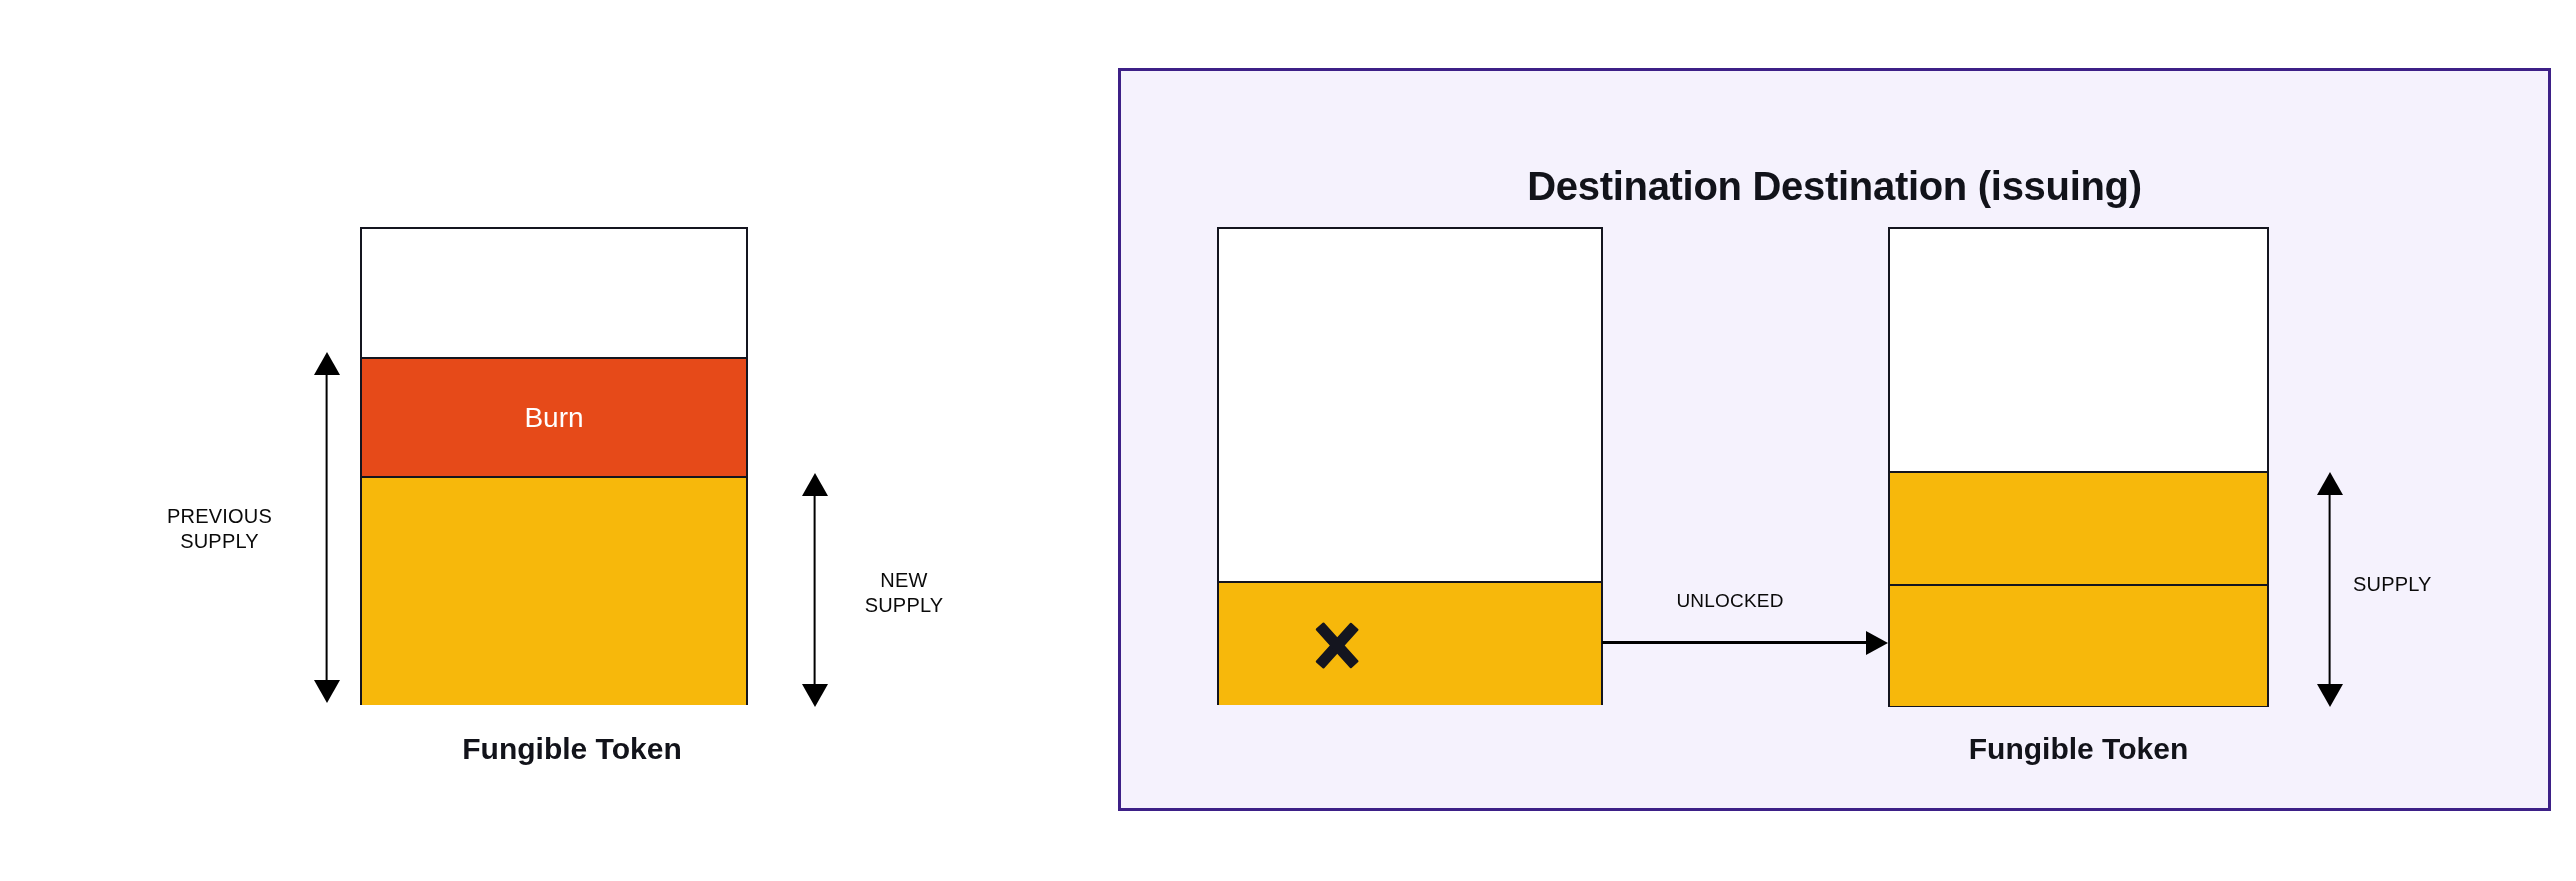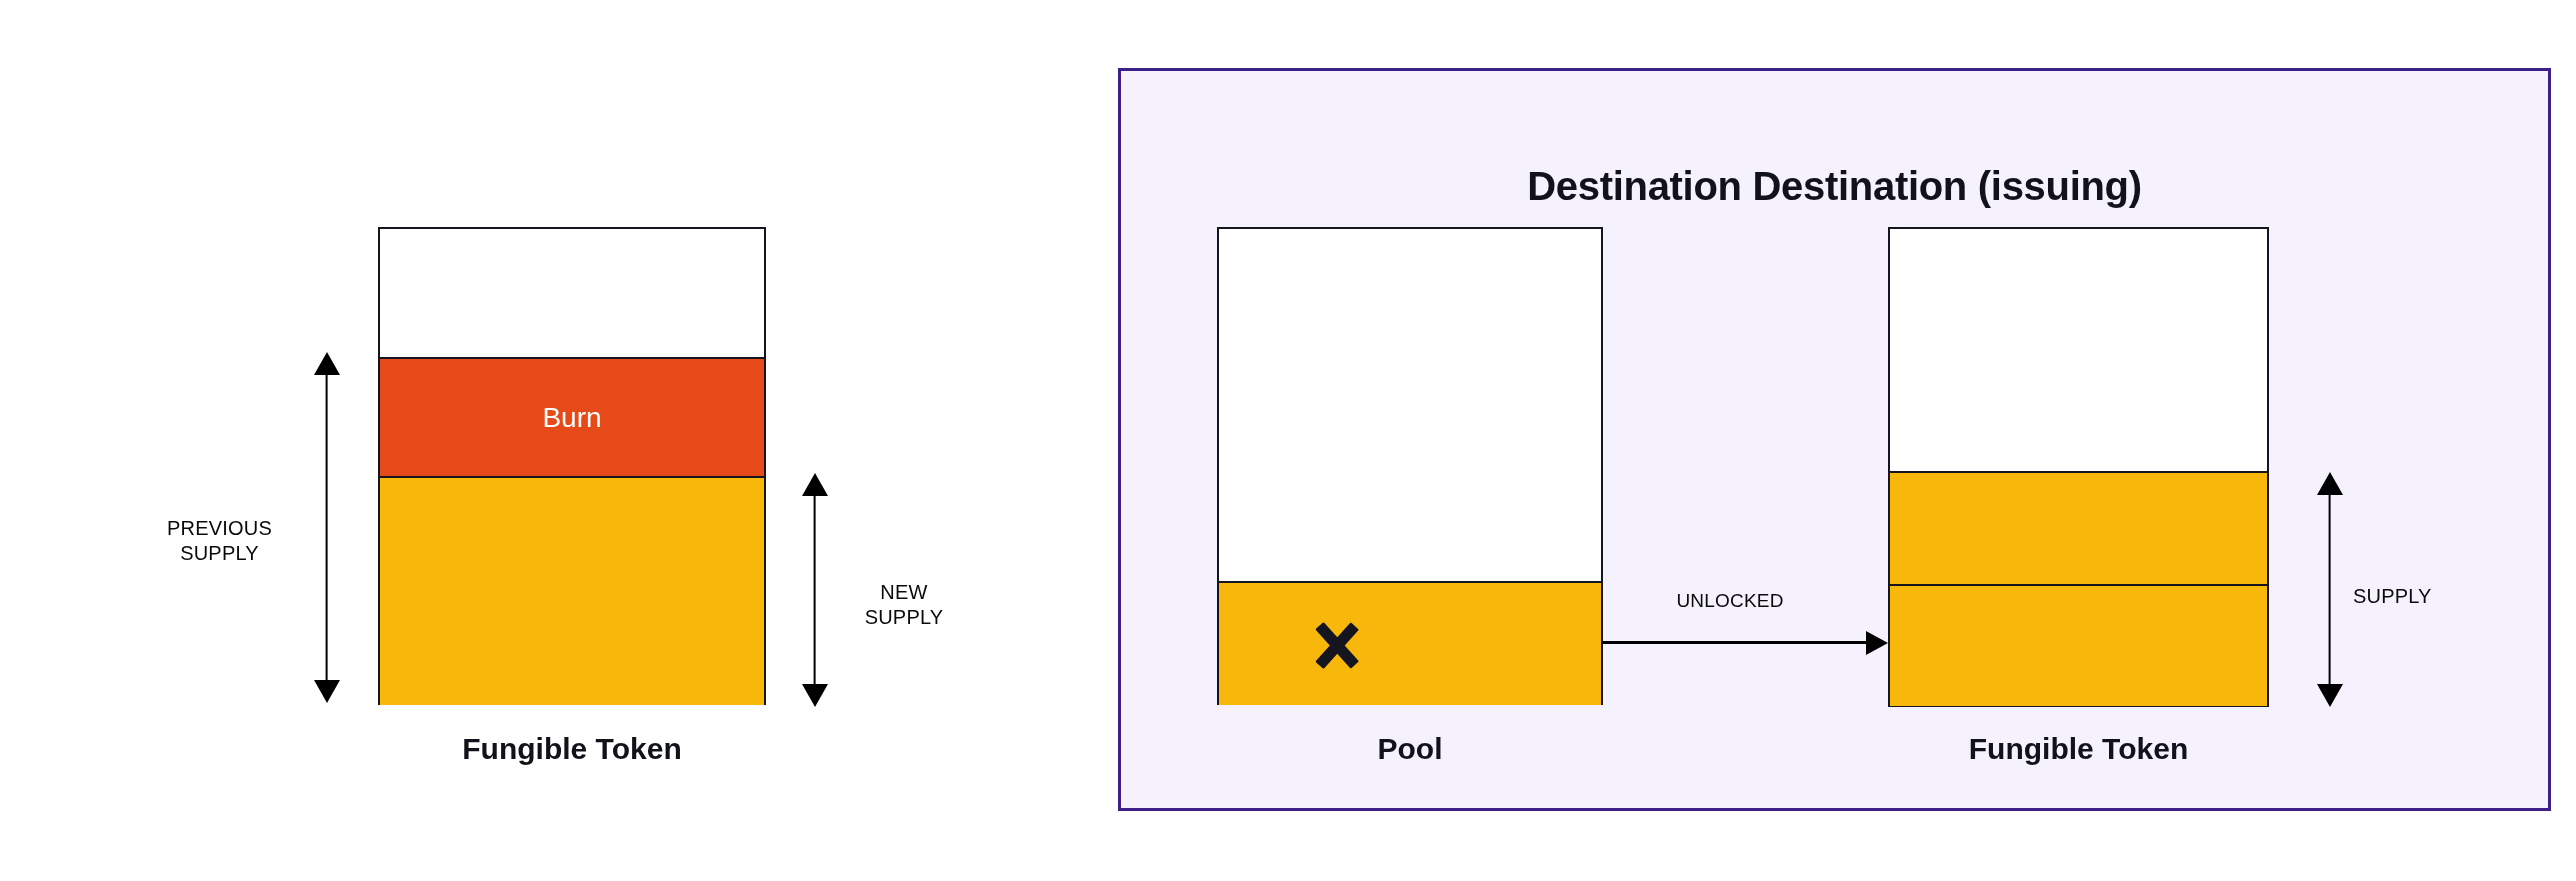--- a/index.html
+++ b/index.html
@@ -30,21 +30,21 @@
   }
 
   
   .tokenbox{position:absolute;box-sizing:border-box;border:2.8px solid #14151f;background:#ffffff;}
   .seg{position:absolute;left:0;width:100%;box-sizing:border-box;}
   .seg-label{
     position:absolute;inset:0;display:flex;align-items:center;justify-content:center;
     font-size:28px;font-weight:400;line-height:1;
   }
 
-  #box-source-token{left:378px;top:227px;width:388px;height:478px;}
+  #box-source-token{left:360px;top:227px;width:388px;height:478px;}
   #seg-burn{top:128px;height:121px;background:#e64a19;border-top:2.8px solid #14151f;border-bottom:2.8px solid #14151f;}
   #seg-burn .seg-label{color:#ffffff;}
   #seg-source-remaining{top:249px;height:227px;background:#f7b80b;}
 
   #box-pool{left:1217px;top:227px;width:386px;height:478px;}
   #seg-pool-locked{top:352px;height:124px;background:#f7b80b;border-top:2.8px solid #14151f;}
 
   #box-dest-token{left:1888px;top:227px;width:381px;height:480px;}
   #seg-dest-upper{top:242px;height:115px;background:#f7b80b;border-top:2.8px solid #14151f;border-bottom:2.2px solid #14151f;}
   #seg-dest-lower{top:357px;height:120px;background:#f7b80b;}
@@ -85,21 +85,21 @@
   #arrow-previous-supply{left:313px;top:352px;width:27px;height:351px;}
   #arrow-previous-supply .shaft{top:16.7px;bottom:16.7px;}
   #arrow-new-supply{left:801px;top:473px;width:27px;height:234px;}
   #arrow-new-supply .shaft{top:16.7px;bottom:16.7px;}
   #arrow-dest-supply{left:2316px;top:472px;width:27px;height:235px;}
   #arrow-dest-supply .shaft{top:16.7px;bottom:16.7px;}
 
   .dimlabel{
     position:absolute;text-align:center;
     font-size:20px;font-weight:400;color:#0a0a0a;line-height:1.26;
-    letter-spacing:0.2px;white-space:pre-line;margin-top:12px;
+    letter-spacing:0.2px;white-space:pre-line;
   }
   #label-previous-supply{left:136px;top:504px;width:167px;}
   #label-new-supply{left:837px;top:568px;width:134px;}
   #label-dest-supply{left:2353px;top:572px;width:145px;text-align:left;}
 
   
   #flow-unlocked{position:absolute;left:1602px;top:630px;width:286px;height:25.6px;}
   #flow-unlocked .line{
     position:absolute;left:0;top:11px;width:265px;height:3.3px;background:#000000;
   }
@@ -150,21 +150,20 @@
 
   <div class="tokenbox" id="box-pool">
     <div class="seg" id="seg-pool-locked">
       <div class="x-mark">
         <span></span>
         <span></span>
       </div>
     </div>
   </div>
 
-  <div class="box-caption" id="caption-pool">Pool</div>
 
   <div id="flow-unlocked">
     <div class="line"></div>
     <div class="arrowhead"></div>
   </div>
   <div id="label-unlocked">UNLOCKED</div>
 
   <div class="tokenbox" id="box-dest-token">
     <div class="seg" id="seg-dest-upper"></div>
     <div class="seg" id="seg-dest-lower"></div>

